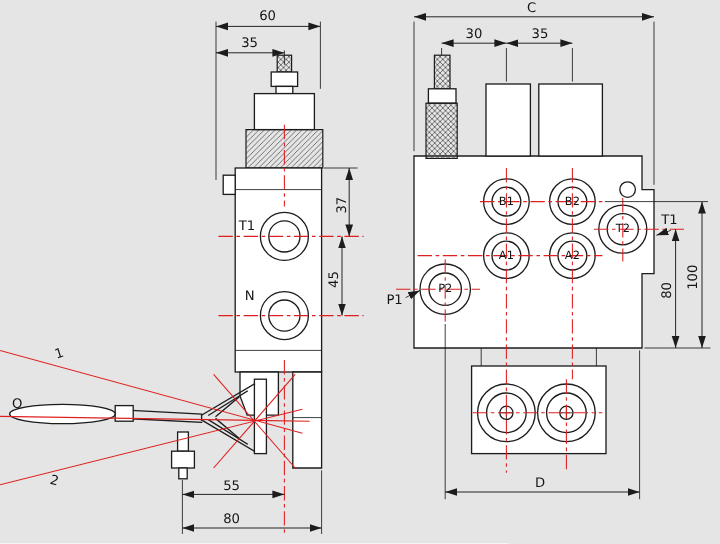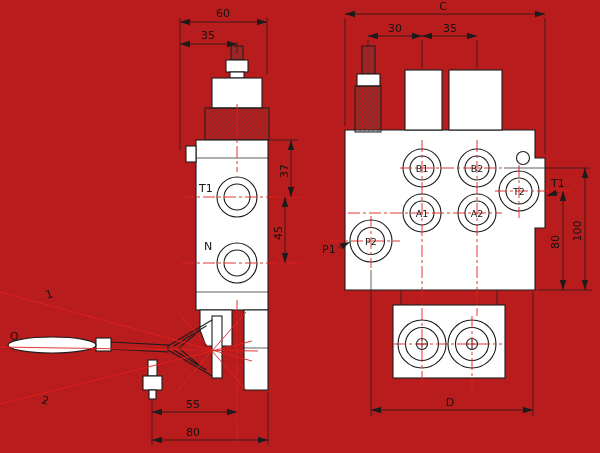--- a/index.html
+++ b/index.html
@@ -1,16 +1,16 @@
 <!DOCTYPE html>
 <html><head>
 <meta charset="utf-8">
 <style>
   html,body{margin:0;padding:0;background:#ffffff;}
-  .stage{position:relative;width:600px;height:453px;background:#b91c1c;overflow:hidden;}
+  .stage{position:relative;width:600px;height:453px;background:#e5e5e5;overflow:hidden;}
   svg{display:block;}
   .ln{stroke:#1c1c1c;stroke-width:1.1;fill:none;stroke-linecap:square;}
   .lnf{stroke:#1c1c1c;stroke-width:1.1;fill:#ffffff;stroke-linecap:square;}
   .lnh{stroke:#1c1c1c;stroke-width:1;}
   .thin{stroke:#1c1c1c;stroke-width:0.7;fill:none;}
   .dim{stroke:#1c1c1c;stroke-width:0.8;fill:none;}
   .cl{stroke:#e02020;stroke-width:0.9;fill:none;stroke-dasharray:12 3 3 3;}
   .rl{stroke:#e02020;stroke-width:0.9;fill:none;}
   text{font-family:"DejaVu Sans",sans-serif;font-size:11px;fill:#141414;}
   .portlabel{font-size:9.5px;text-anchor:middle;dominant-baseline:central;}

